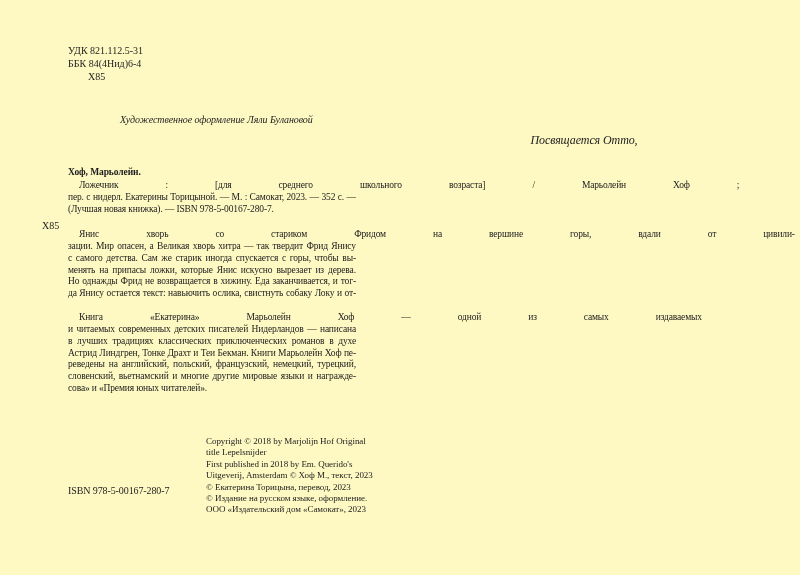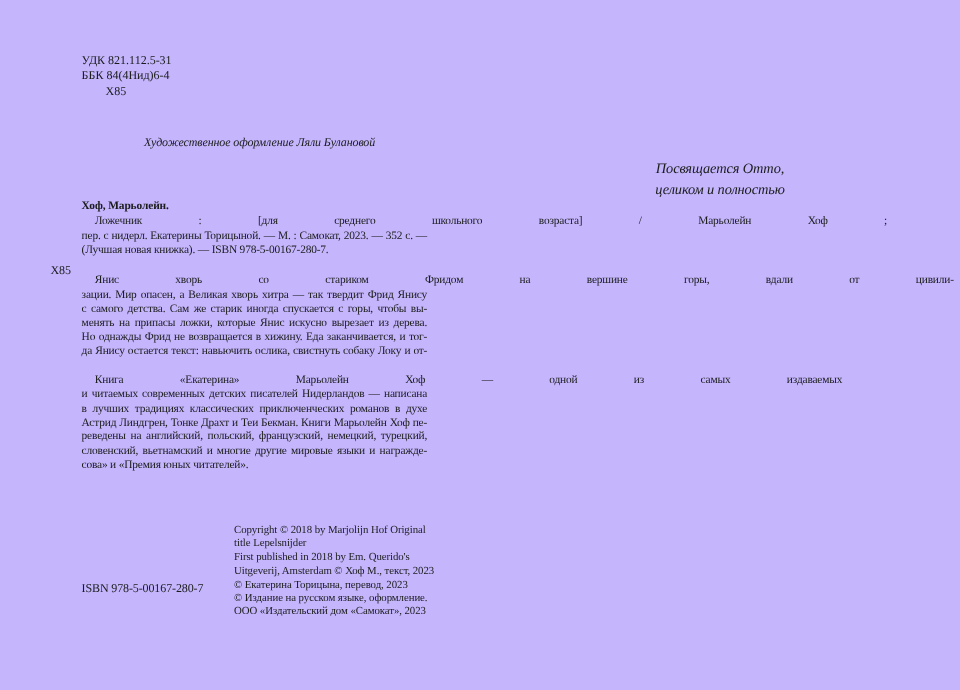--- a/index.html
+++ b/index.html
@@ -4,21 +4,21 @@
 <style>
   html, body {
     margin: 0;
     padding: 0;
     background: #ffffff;
   }
   #page {
     position: relative;
     width: 800px;
     height: 575px;
-    background: #c4b5fd;
+    background: #fef9c3;
     color: #1c1c1c;
     font-family: "Liberation Serif", serif;
     overflow: hidden;
   }
   .abs { position: absolute; }
 
   
   .tline { white-space: nowrap; }
   .jline { display: flex; justify-content: space-between; }
   .jline span { white-space: pre; }
@@ -30,21 +30,21 @@
   }
   #udk-block .tline:nth-child(3) { padding-left: 20px; }
 
   #design-credit {
     left: 120px; top: 114px;
     font-size: 10px; font-style: italic;
     letter-spacing: -0.1px;
   }
 
   #dedication {
-    left: 536px; top: 132px; width: 128px;
+    left: 520px; top: 132px; width: 128px;
     font-size: 12px; font-style: italic;
     line-height: 17.5px; text-align: center;
     letter-spacing: -0.1px;
   }
 
   #catalog-heading {
     left: 68px; top: 167px;
     font-size: 9.5px; font-weight: bold;
     letter-spacing: -0.1px;
   }
@@ -60,21 +60,21 @@
 
   #annotation-p1, #annotation-p2 {
     left: 68px; width: 288px;
     font-size: 9.5px; line-height: 11.85px;
     letter-spacing: -0.15px;
   }
   #annotation-p1 { top: 229px; }
   #annotation-p2 { top: 312px; } 
 
   #copyright-block {
-    left: 195px; top: 436px;
+    left: 206px; top: 436px;
     font-size: 9px; line-height: 11.4px;
     letter-spacing: -0.05px;
   }
 
   #isbn-line {
     left: 68px; top: 485px;
     font-size: 10px;
     letter-spacing: -0.1px;
   }
 </style>
@@ -86,21 +86,20 @@
   <div id="udk-block" class="abs">
       <div class="tline">УДК 821.112.5-31</div>
       <div class="tline">ББК 84(4Нид)6-4</div>
       <div class="tline">Х85</div>
     </div>
 
   <div id="design-credit" class="abs">Художественное оформление Ляли Булановой</div>
 
   <div id="dedication" class="abs">
       <div class="tline">Посвящается Отто,</div>
-      <div class="tline">целиком и полностью</div>
     </div>
 
   <div id="catalog-heading" class="abs">Хоф, Марьолейн.</div>
 
   <div id="bib-block" class="abs">
       <div class="jline indent">
         <span>Ложечник</span>
         <span>:</span>
         <span>[для</span>
         <span>среднего</span>

